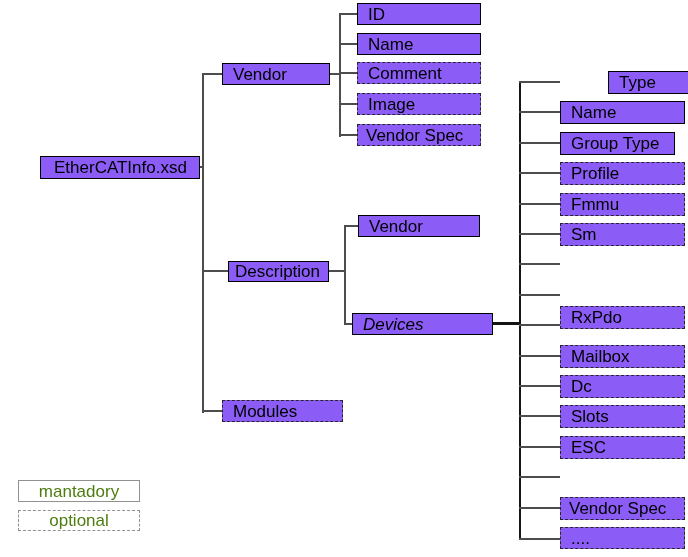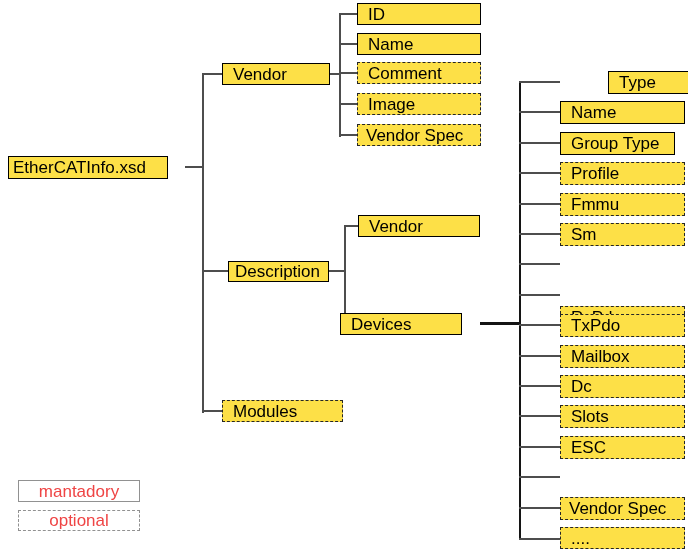--- a/index.html
+++ b/index.html
@@ -1,31 +1,31 @@
 <!DOCTYPE html>
 <html><head>
 <meta charset="utf-8">
 <style>
   html,body { margin:0; padding:0; background:#ffffff; }
   .canvas {
     position:relative; width:688px; height:557px; background:#ffffff;
     font-family:"Liberation Sans", sans-serif; overflow:hidden;
   }
   .box {
-    position:absolute; box-sizing:border-box; background:#fde047;
+    position:absolute; box-sizing:border-box; background:#8b5cf6;
     border:1.5px solid #000000; color:#000000;
     display:flex; align-items:center; padding-left:10px;
     font-size:17px; line-height:1; white-space:nowrap; overflow:hidden;
   }
   .box.dashed { border:1.5px dashed #262626; }
   .line { position:absolute; background:#4d4d4d; }
   .line.dark { background:#141414; }
   .legend-box {
     position:absolute; box-sizing:border-box; background:#ffffff;
-    border:1.5px solid #919191; color:#ef4444;
+    border:1.5px solid #919191; color:#4d7c0f;
     display:flex; align-items:center; justify-content:center;
     font-size:17px; line-height:1; white-space:nowrap;
   }
   .legend-box.dashed { border-style:dashed; }
 </style>
 </head>
 <body>
 
 <div class="canvas">
 
@@ -61,43 +61,42 @@
   <div class="line" style="left:519px;top:294px;width:41px;height:2px;"></div>
   <div class="line" style="left:519px;top:324px;width:41px;height:2px;"></div>
   <div class="line" style="left:519px;top:355px;width:41px;height:2px;"></div>
   <div class="line" style="left:519px;top:385px;width:41px;height:2px;"></div>
   <div class="line" style="left:519px;top:415px;width:41px;height:2px;"></div>
   <div class="line" style="left:519px;top:446px;width:41px;height:2px;"></div>
   <div class="line" style="left:519px;top:476px;width:41px;height:2px;"></div>
   <div class="line" style="left:519px;top:507px;width:41px;height:2px;"></div>
   <div class="line" style="left:519px;top:538px;width:41px;height:2px;"></div>
 
-  <div class="box" style="left:8px;top:156px;width:160px;height:23px;padding-left:4px;">EtherCATInfo.xsd</div>
+  <div class="box" style="left:40px;top:156px;width:160px;height:23px;padding-left:13px;">EtherCATInfo.xsd</div>
 
   <div class="box" style="left:228px;top:261px;width:101px;height:21px;padding-left:6px;">Description</div>
   <div class="box" style="left:222px;top:63px;width:108px;height:22px;">Vendor</div>
   <div class="box dashed" style="left:222px;top:400px;width:121px;height:22px;">Modules</div>
 
   <div class="box" style="left:357px;top:3px;width:124px;height:22px;">ID</div>
   <div class="box" style="left:357px;top:33px;width:124px;height:22px;">Name</div>
   <div class="box dashed" style="left:357px;top:62px;width:124px;height:22px;text-align:right;">Comment</div>
   <div class="box dashed" style="left:357px;top:93px;width:124px;height:22px;">Image</div>
   <div class="box dashed" style="left:357px;top:124px;width:124px;height:22px;padding-left:8px;">Vendor Spec</div>
 
   <div class="box" style="left:358px;top:215px;width:122px;height:22px;">Vendor</div>
-  <div class="box" style="left:340px;top:313px;width:122px;height:22px;">Devices</div>
+  <div class="box" style="left:352px;top:313px;width:141px;height:22px;font-style:italic;">Devices</div>
 
   <div class="box" style="left:560px;top:71px;width:120px;height:23px;margin-left:48px;">Type</div>
   <div class="box" style="left:560px;top:101px;width:125px;height:23px;">Name</div>
   <div class="box" style="left:560px;top:132px;width:115px;height:23px;">Group Type</div>
   <div class="box dashed" style="left:560px;top:162px;width:125px;height:23px;">Profile</div>
   <div class="box dashed" style="left:560px;top:193px;width:125px;height:23px;">Fmmu</div>
   <div class="box dashed" style="left:560px;top:223px;width:125px;height:23px;text-align:center;">Sm</div>
   <div class="box dashed" style="left:560px;top:284px;width:125px;height:23px;margin-top:22px;">RxPdo</div>
-  <div class="box dashed" style="left:560px;top:314px;width:125px;height:23px;">TxPdo</div>
   <div class="box dashed" style="left:560px;top:375px;width:125px;height:23px;">Dc</div>
   <div class="box dashed" style="left:560px;top:345px;width:125px;height:23px;">Mailbox</div>
   <div class="box dashed" style="left:560px;top:405px;width:125px;height:23px;">Slots</div>
   <div class="box dashed" style="left:560px;top:436px;width:125px;height:23px;">ESC</div>
   <div class="box dashed" style="left:560px;top:497px;width:125px;height:23px;padding-left:8px;">Vendor Spec</div>
   <div class="box dashed" style="left:560px;top:527px;width:125px;height:22px;">....</div>
 
   <div class="legend-box" style="left:18px;top:480px;width:122px;height:22px;">mantadory</div>
   <div class="legend-box dashed" style="left:18px;top:510px;width:122px;height:21px;">optional</div>
 

